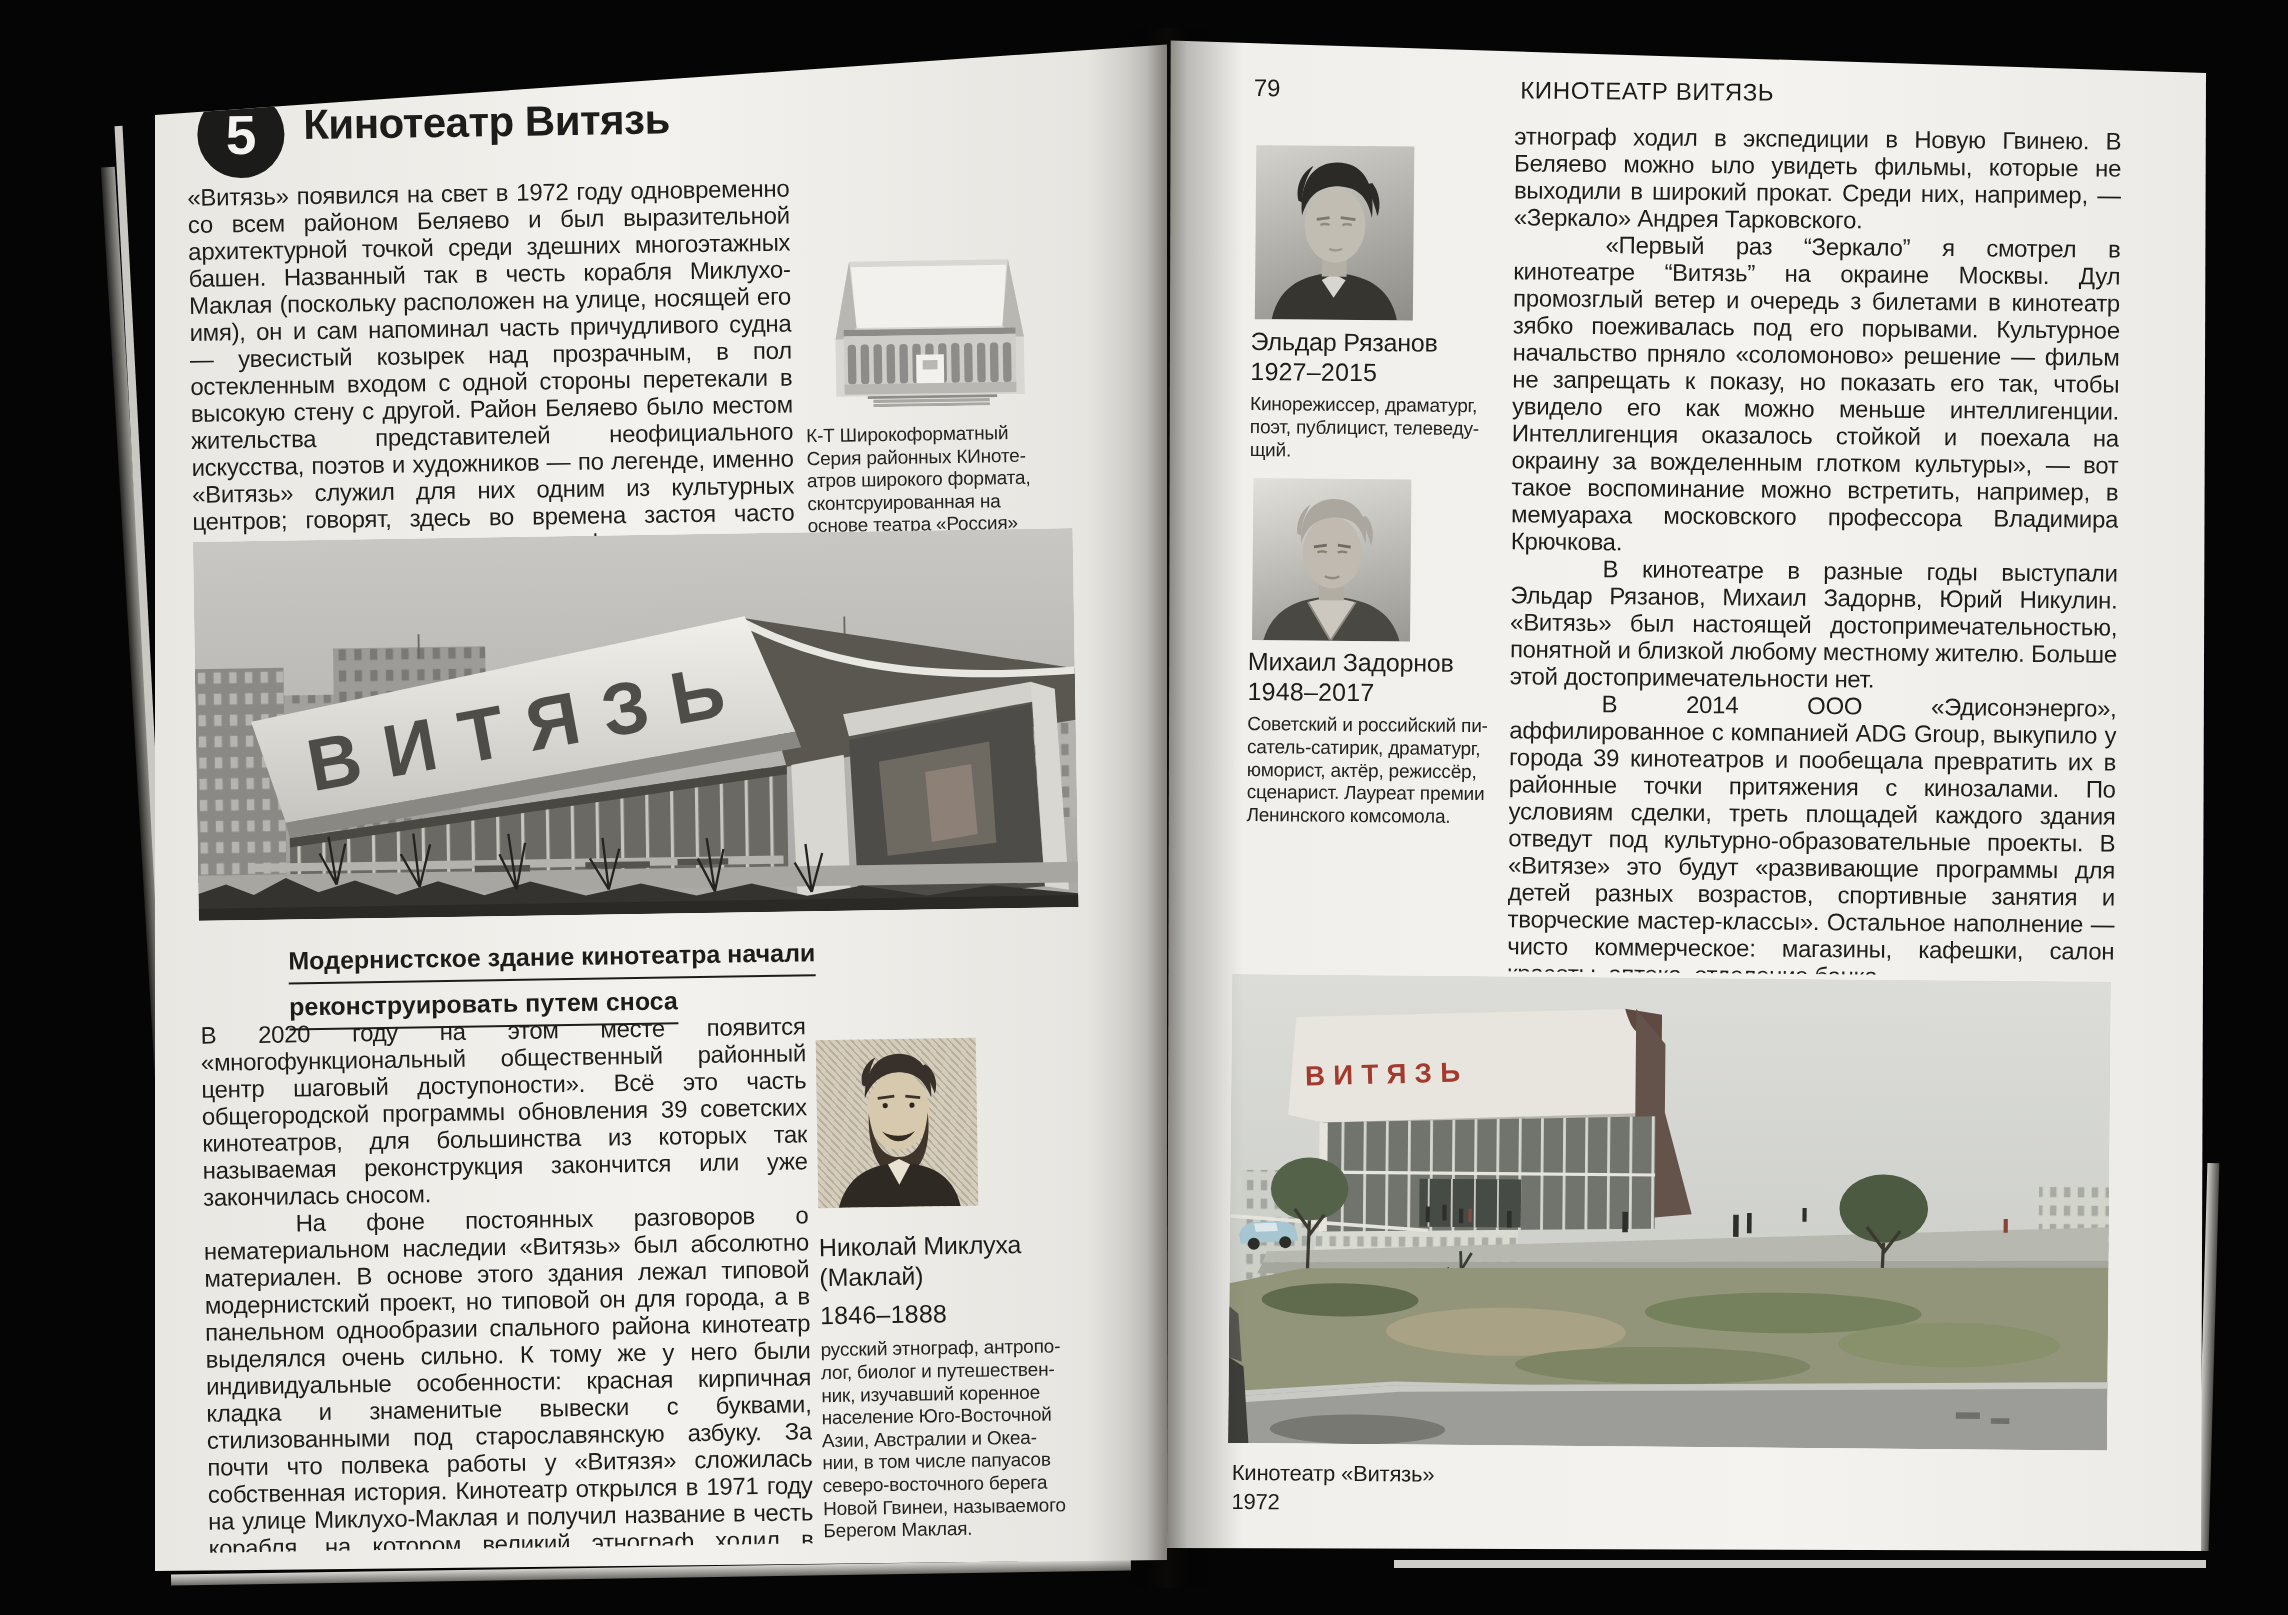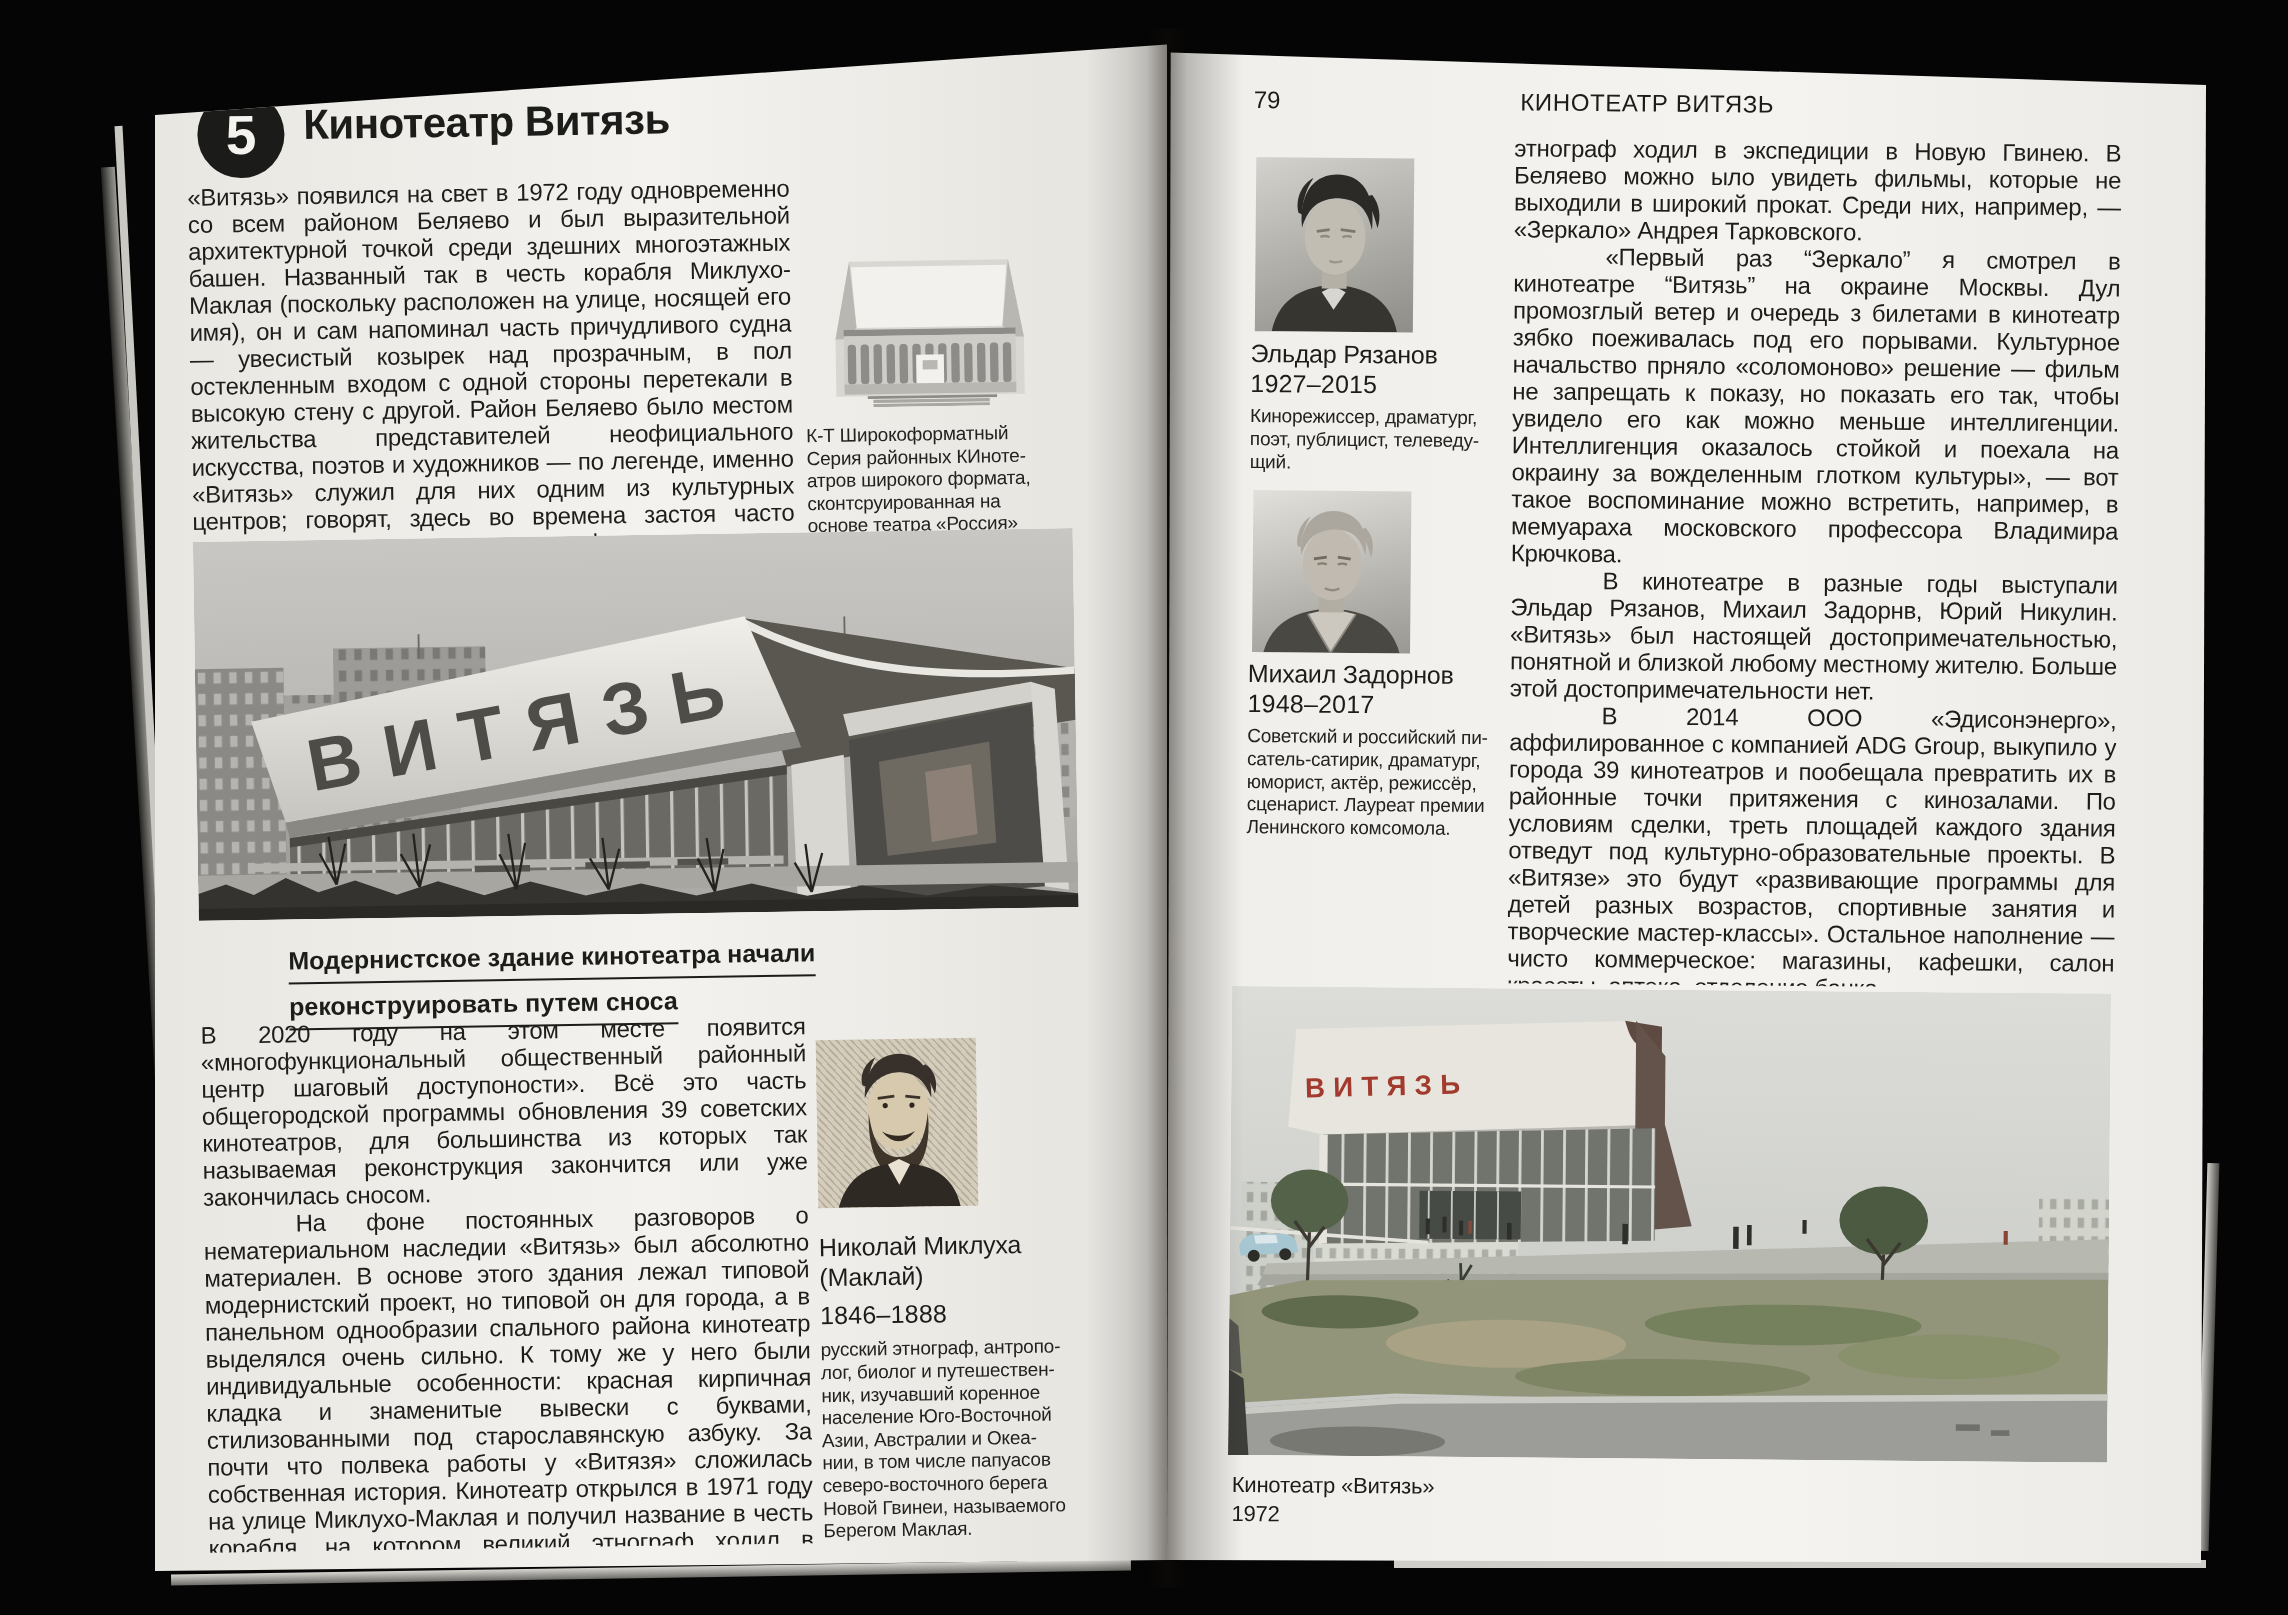--- a/index.html
+++ b/index.html
@@ -13,21 +13,21 @@
   .strip.bl{left:171px;top:1567px;width:960px;height:11px;transform:rotate(-0.9deg);
             background:linear-gradient(#d6d5d0,#6d6c68);}
   .strip.br{left:1394px;top:1560px;width:812px;height:8.3px;background:#cfcec9;}
   .strip.r1{left:2202px;top:1163px;width:12px;height:388px;transform:rotate(1.6deg);
             background:linear-gradient(90deg,#d0cfca,#4c4b47);}
   
   .page{position:absolute;overflow:hidden;}
   .page-left{left:155px;top:37px;width:1012px;height:1536px;
              background:linear-gradient(90deg,#e9e7e2 0%,#f3f2ee 50%,#e6e4df 96%,#d0cec9 100%);
              clip-path:polygon(0px 78px,1012px 7.4px,1012px 1523px,0px 1534px);}
-  .page-right{left:1167px;top:48px;width:1039px;height:1520px;
+  .page-right{left:1167px;top:36px;width:1039px;height:1520px;
               background:linear-gradient(90deg,#d9d7d2 0%,#f0efeb 7%,#f4f3ef 58%,#eceae6 100%);
               clip-path:polygon(3.7px 4.6px,1039px 37px,1034px 1515px,0px 1512px);}
   .pc{position:absolute;inset:0;}
   .page-left .pc{transform:rotate(-0.9deg);transform-origin:60% 50%;}
   .page-right .pc{transform:rotate(0.5deg);transform-origin:40% 40%;}
   .abs{position:absolute;}
   
   .body-text{font-size:24px;line-height:27px;text-align:justify;letter-spacing:-0.3px;color:#1d1d1b;}
   .body-text p{margin:0;}
   .indent{text-indent:92px;}

